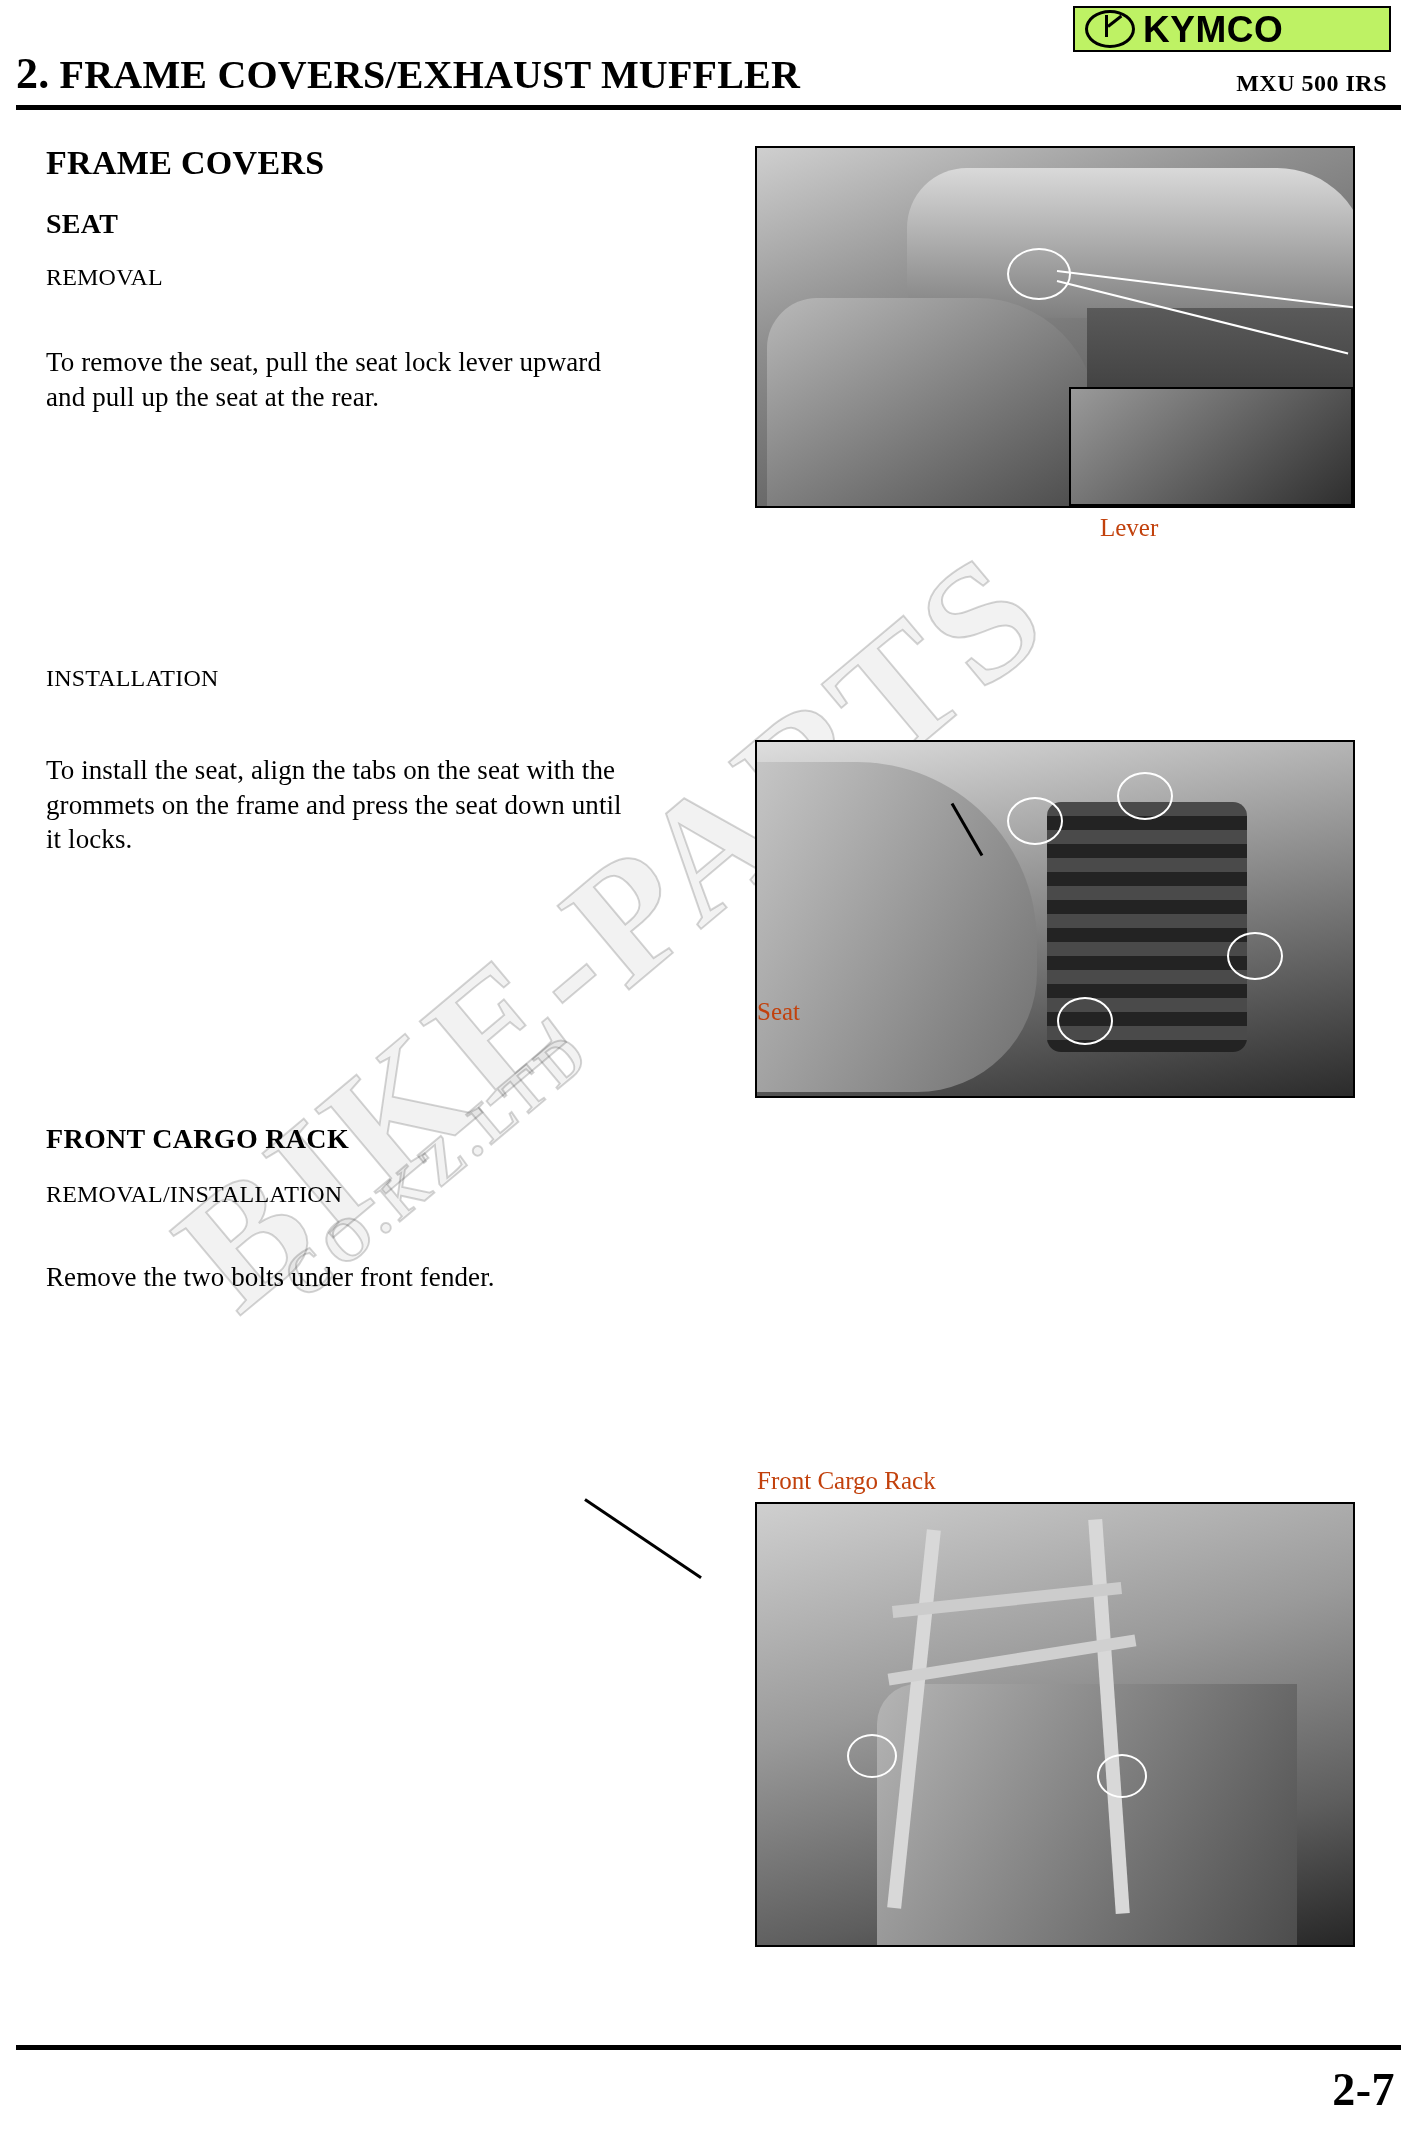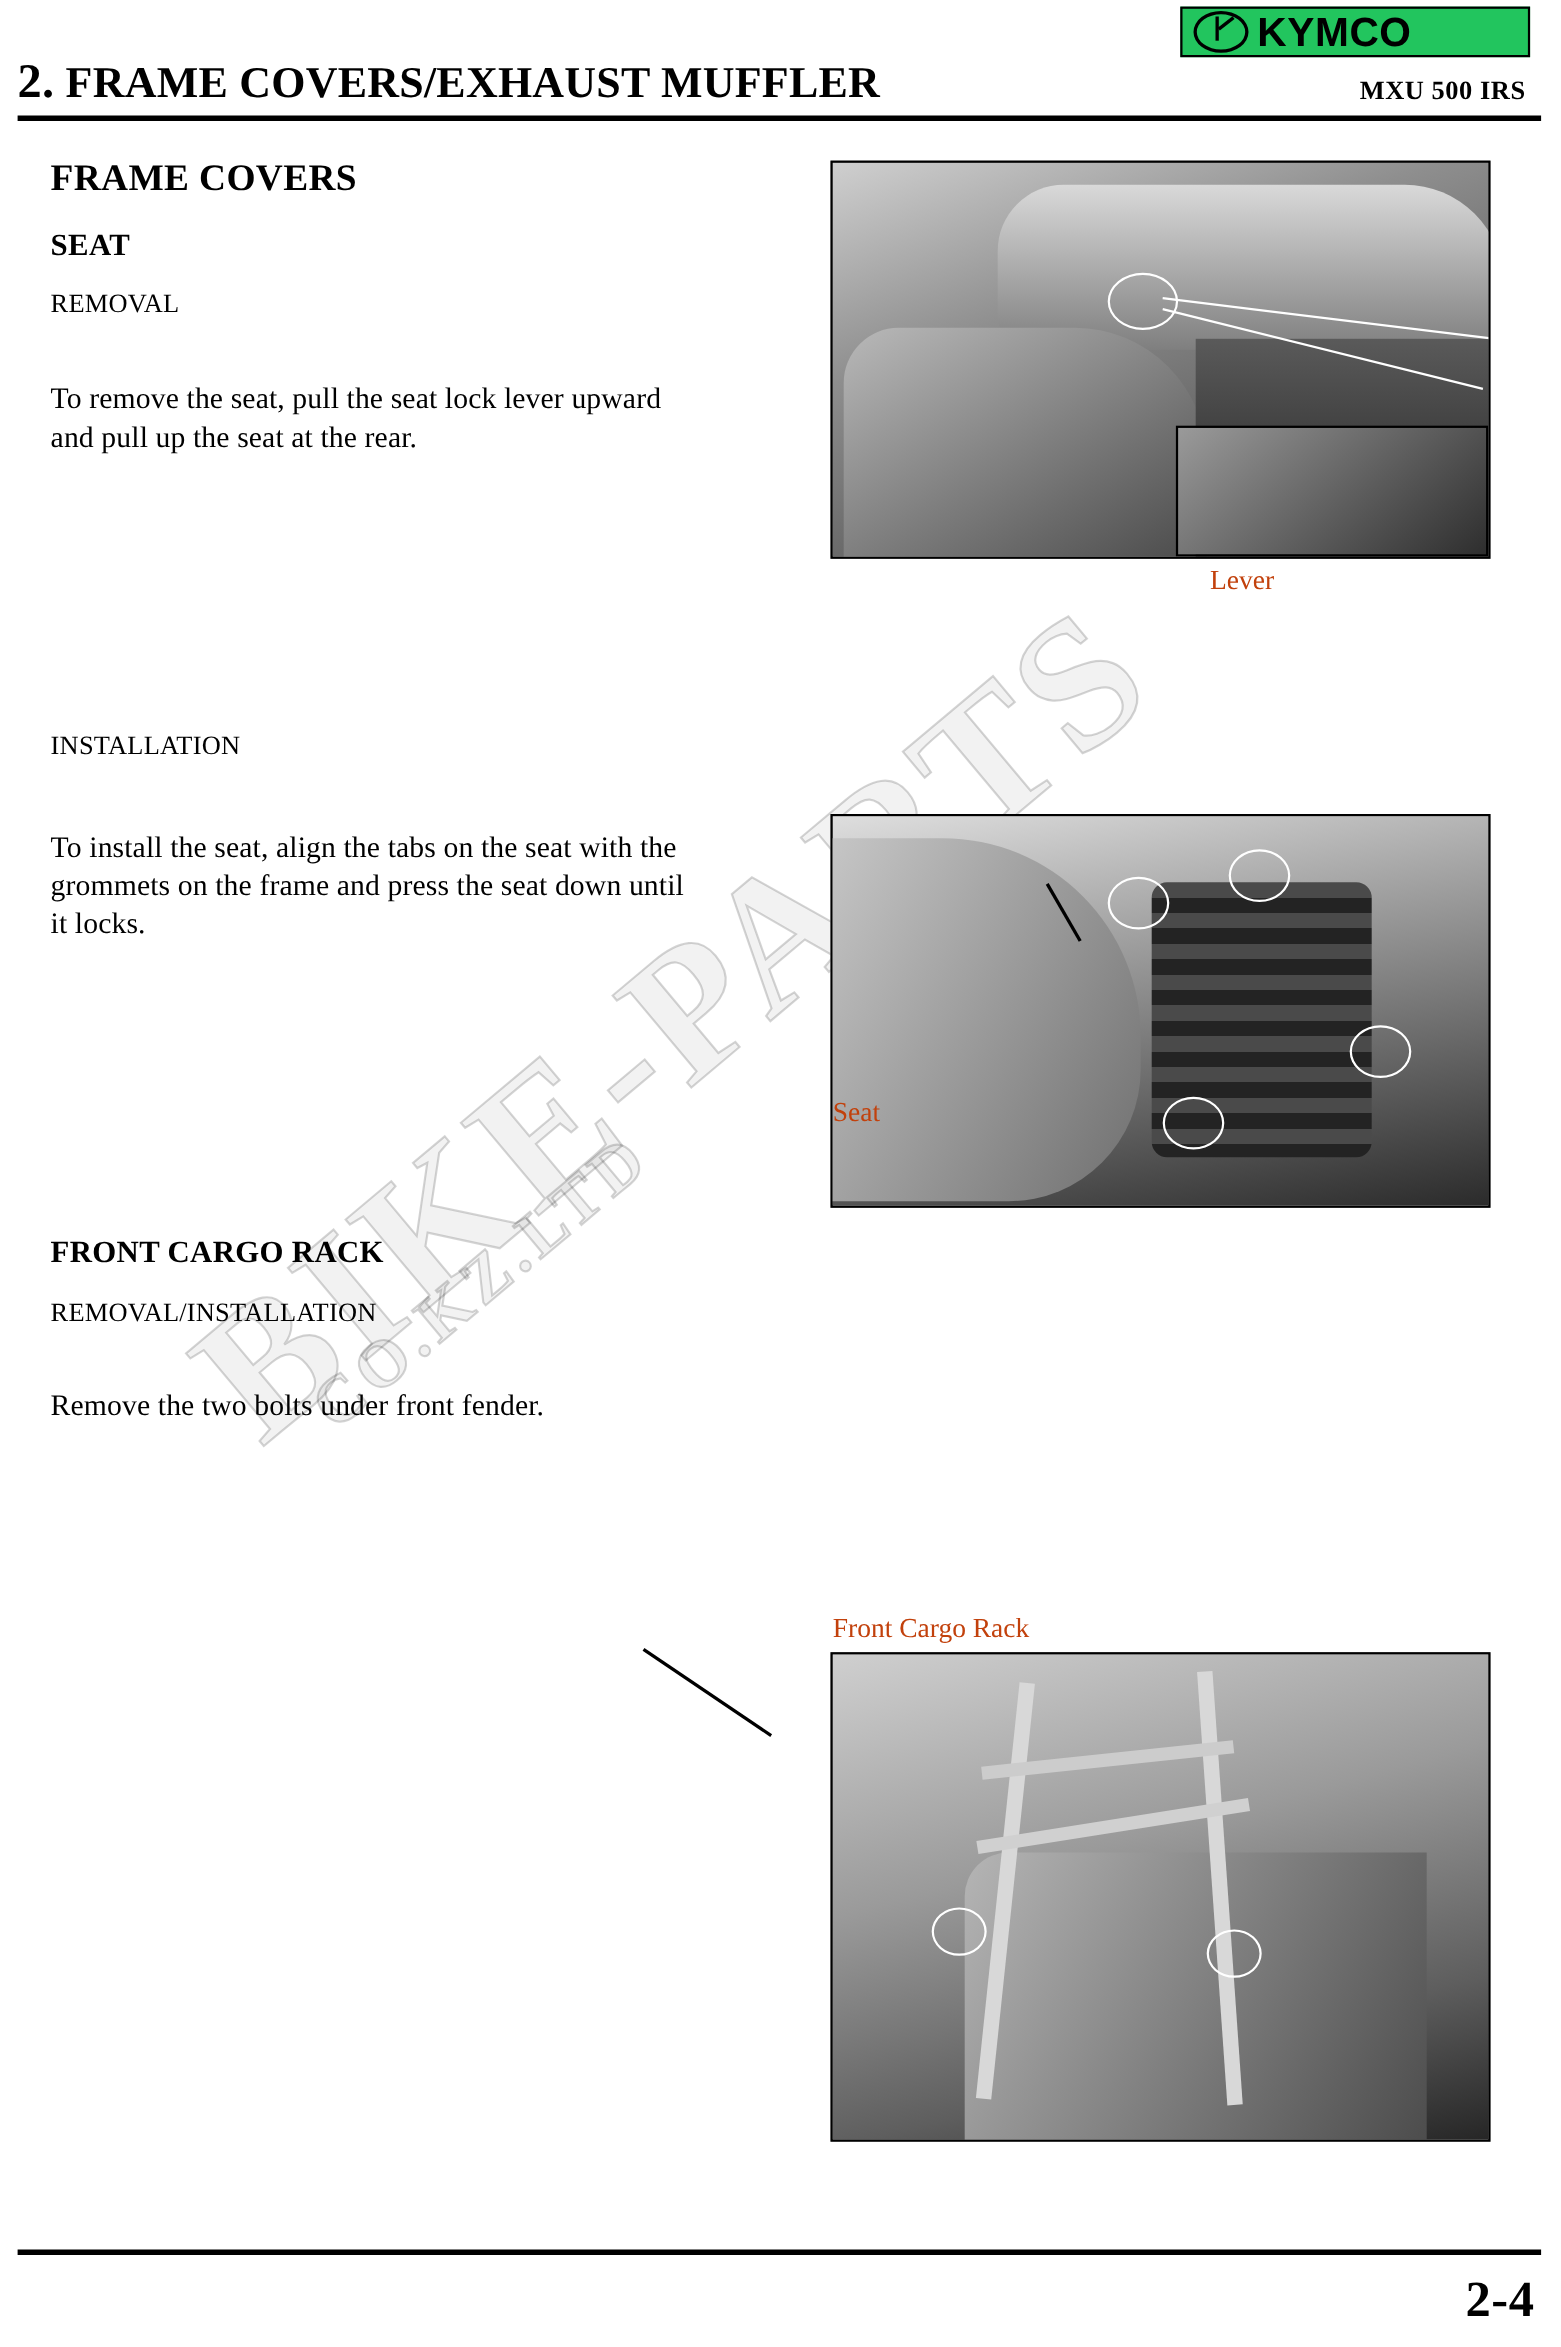--- a/index.html
+++ b/index.html
@@ -35,21 +35,21 @@
     position: absolute;
     right: 28px;
     top: 6px;
     width: 318px;
     height: 46px;
     border: 2px solid #000;
     display: flex;
     align-items: center;
     box-sizing: border-box;
     padding-left: 10px;
-    background: #22c55e;
+    background: #bef264;
   }
   .brand-mark {
     width: 44px;
     height: 32px;
     border-radius: 50%;
     border: 3px solid #000;
     position: relative;
     flex: 0 0 auto;
     margin-right: 8px;
   }
@@ -383,15 +383,15 @@
       <div class="ph f3-rackx"></div>
       <div class="ph f3-b1"></div>
       <div class="ph f3-b2"></div>
     </div>
     <div class="f3-arrow-ext"></div>
     <div class="fig-caption fig3-cap">Front Cargo Rack</div>
 
   </div>
 
   <div class="footer-rule"></div>
-  <div class="page-number">2-4</div>
+  <div class="page-number">2-7</div>
 
 </div>
 
 </body></html>

